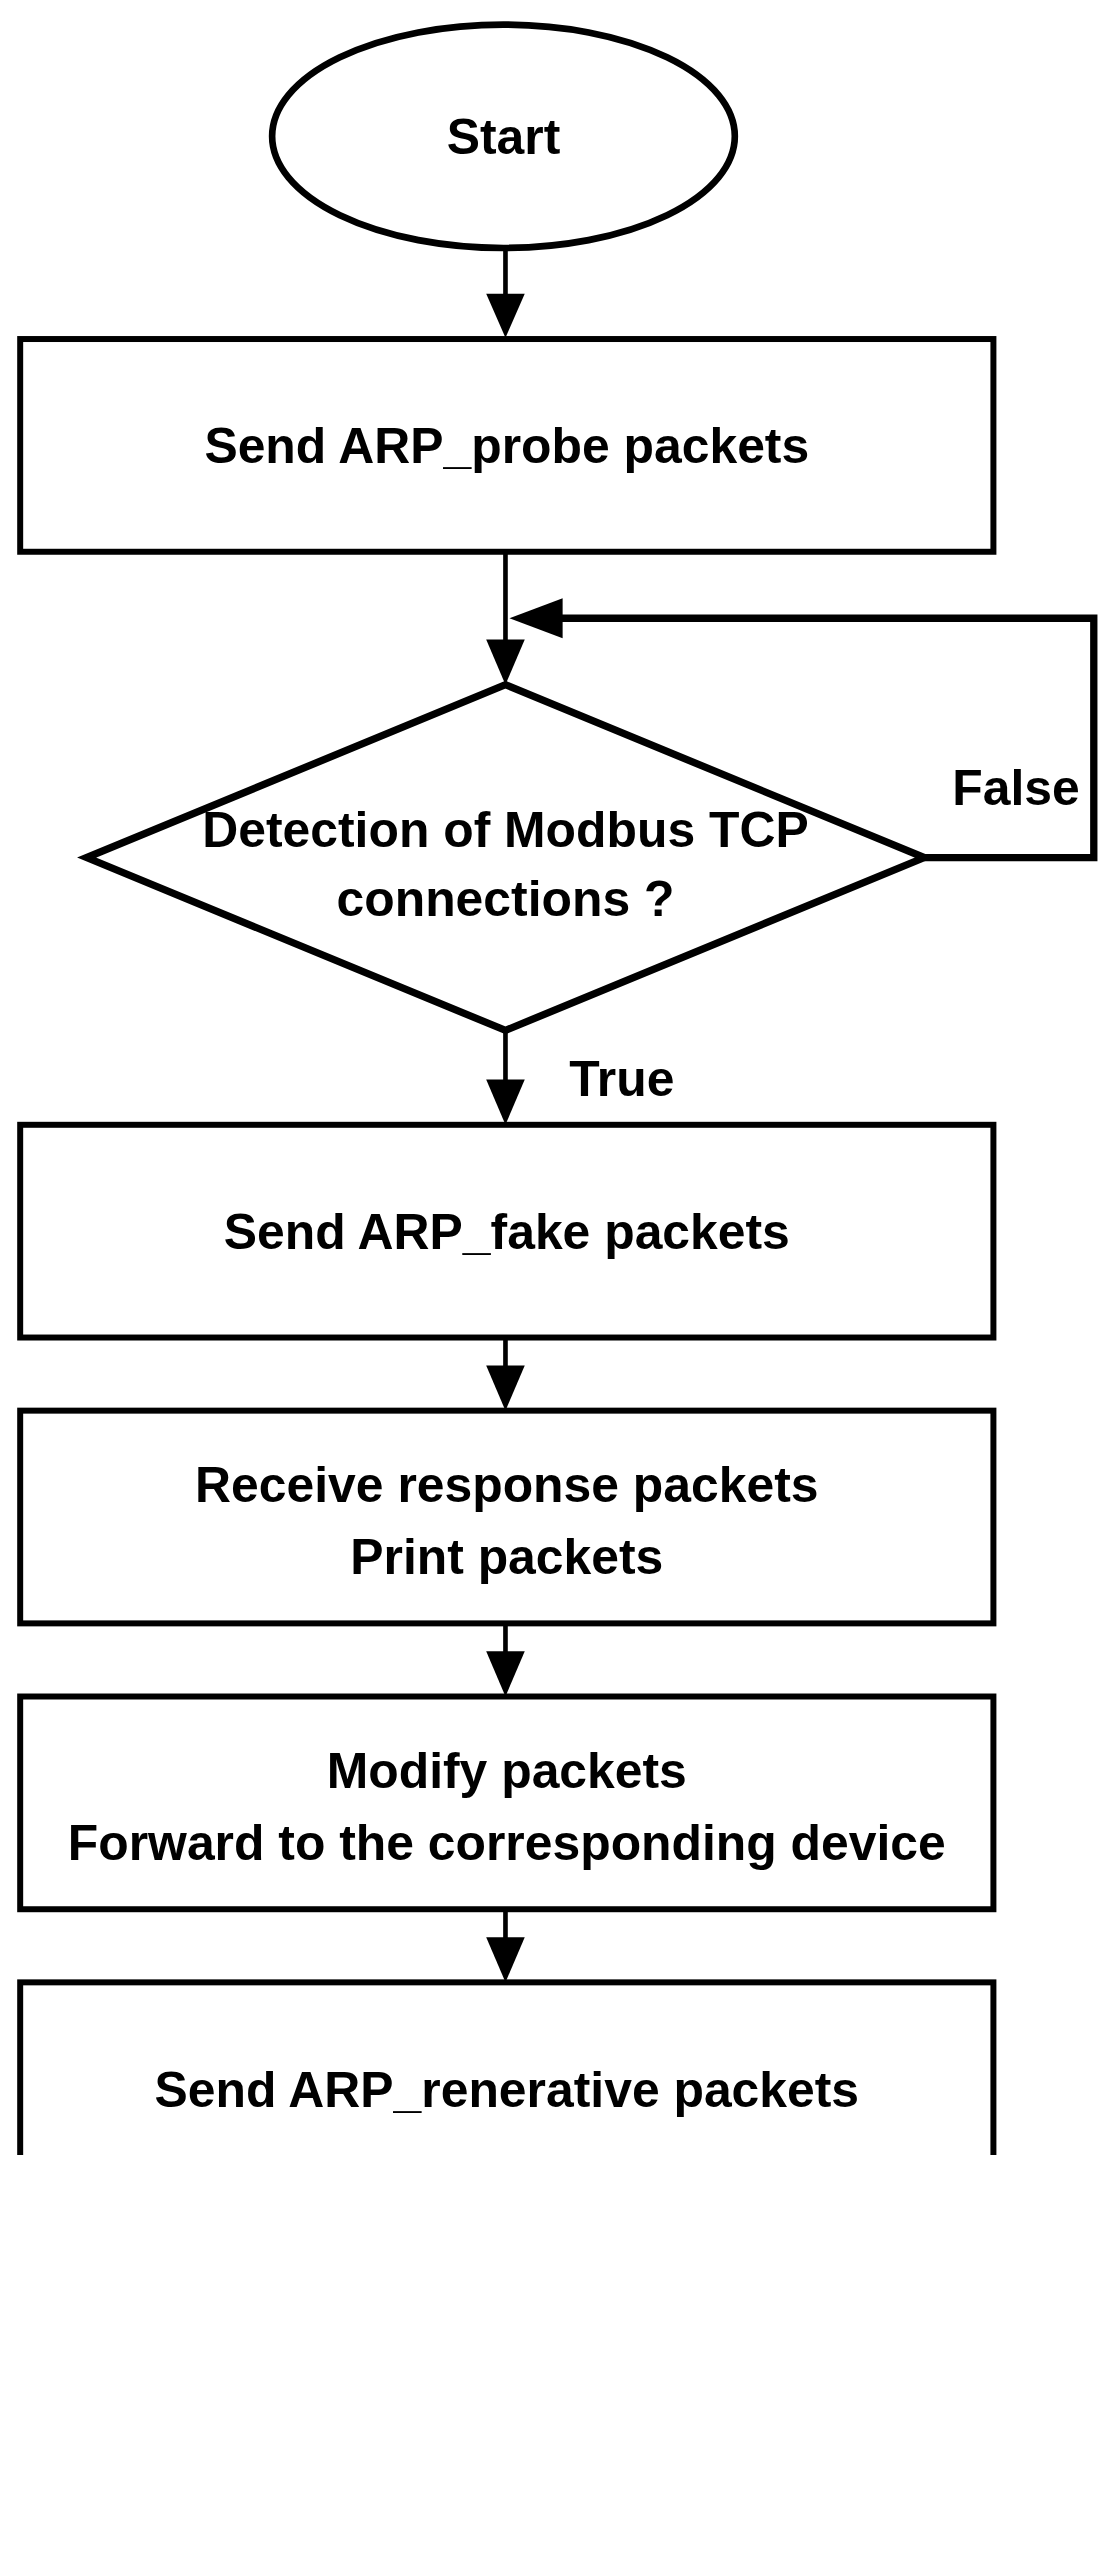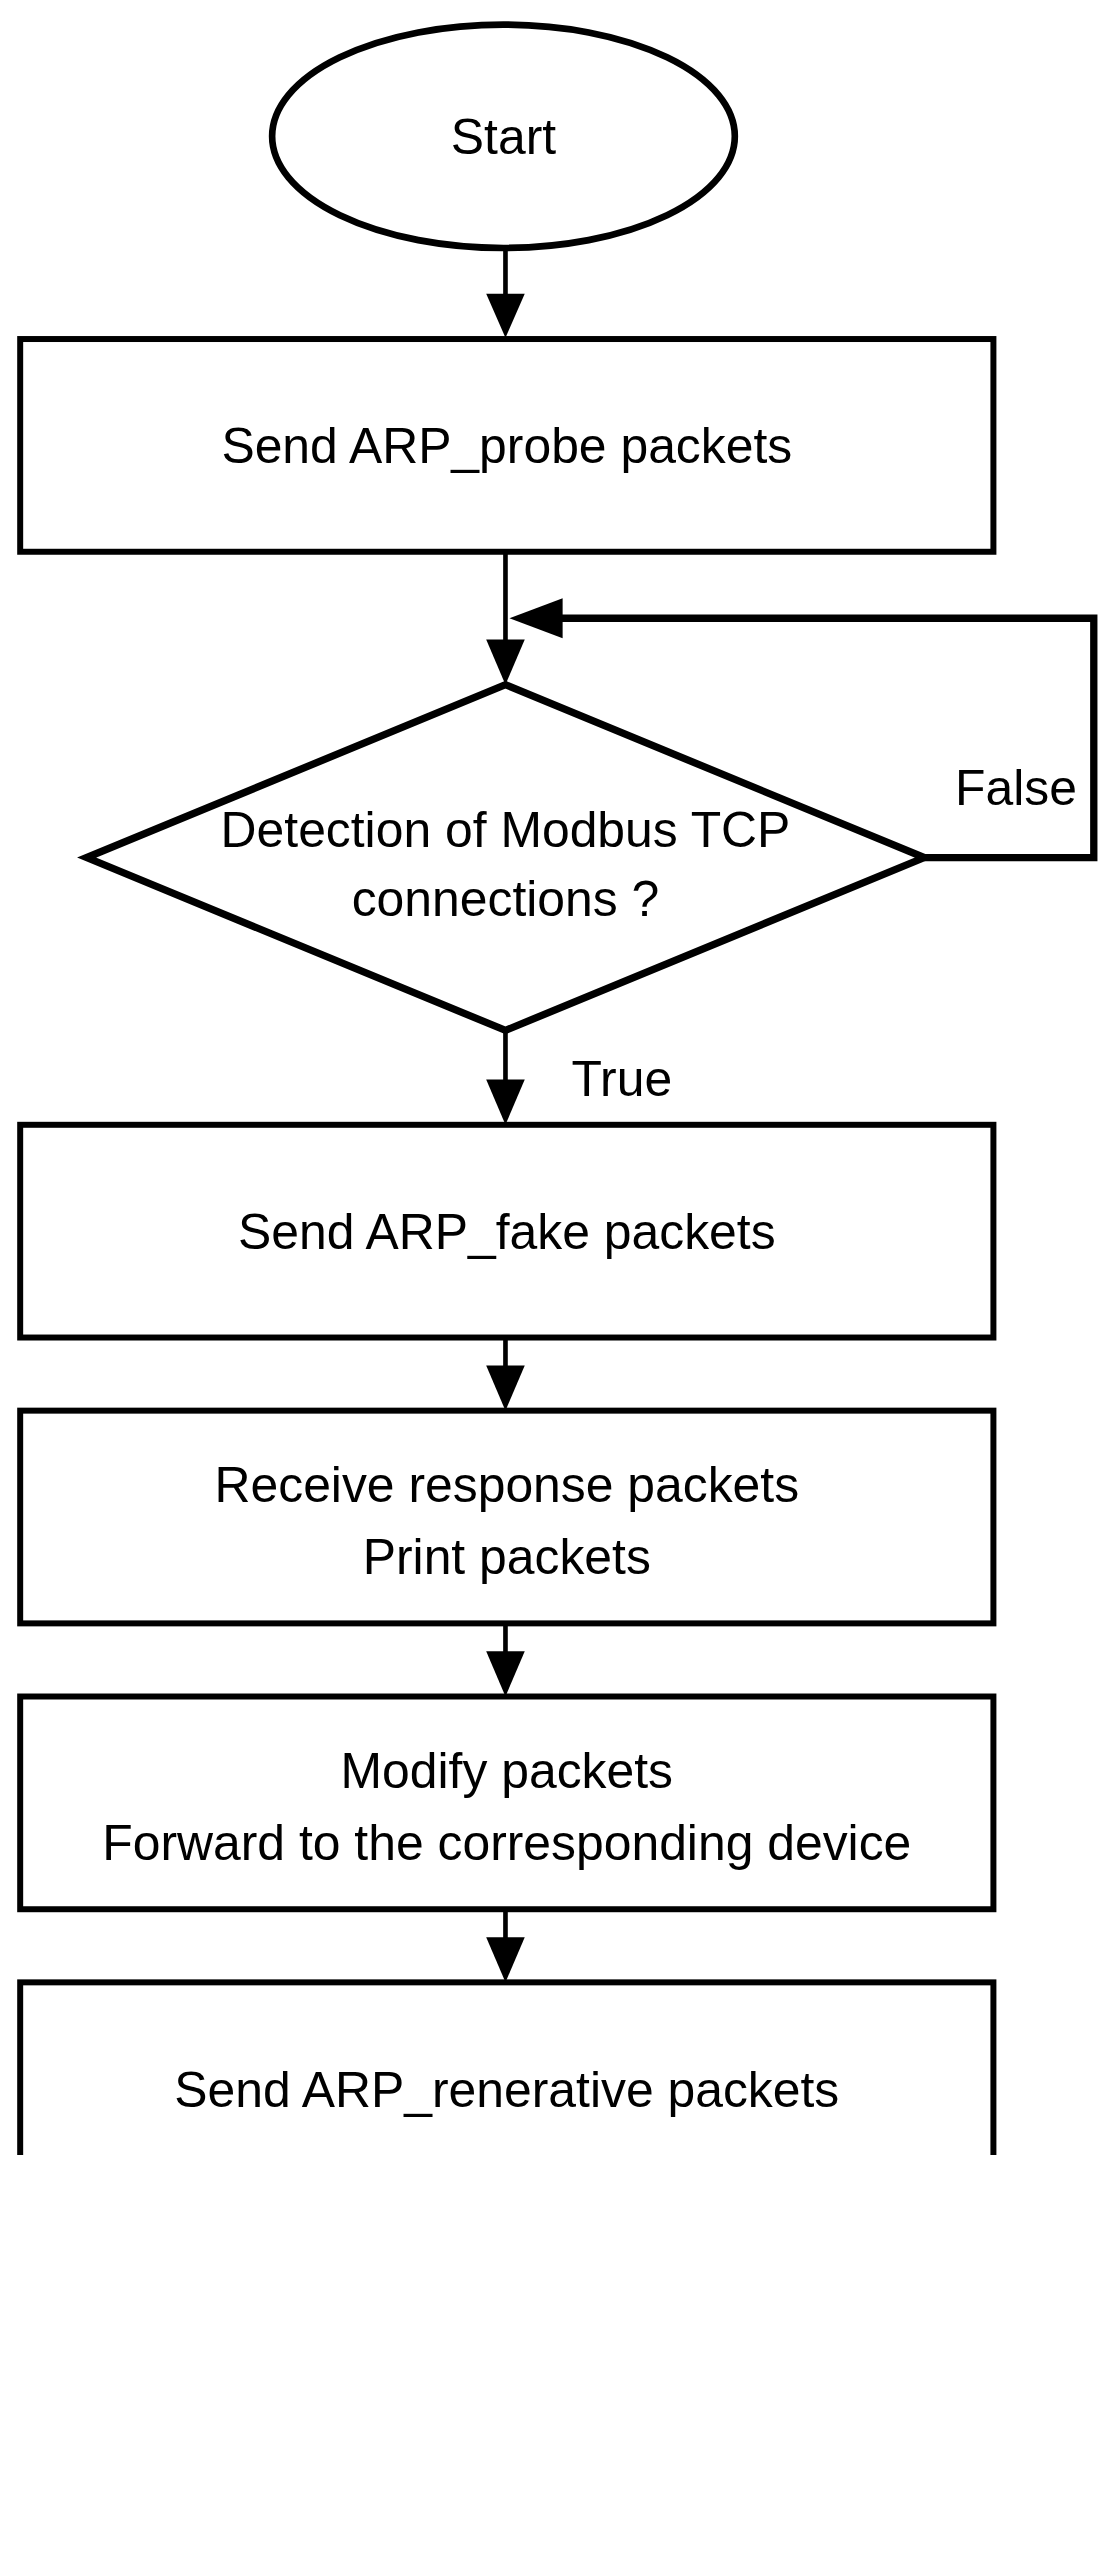--- a/index.html
+++ b/index.html
@@ -5,20 +5,21 @@
   html, body {
     margin: 0;
     padding: 0;
     background: #ffffff;
   }
   .canvas-wrap {
     width: 1106px;
     height: 2155px;
     background: #ffffff;
     position: relative;
+    font-weight: bold;
   }
   svg {
     display: block;
   }
   .shape {
     fill: #ffffff;
     stroke: #000000;
   }
   .rect-node   { stroke-width: 9; }
   .ellipse-node{ stroke-width: 10; }

